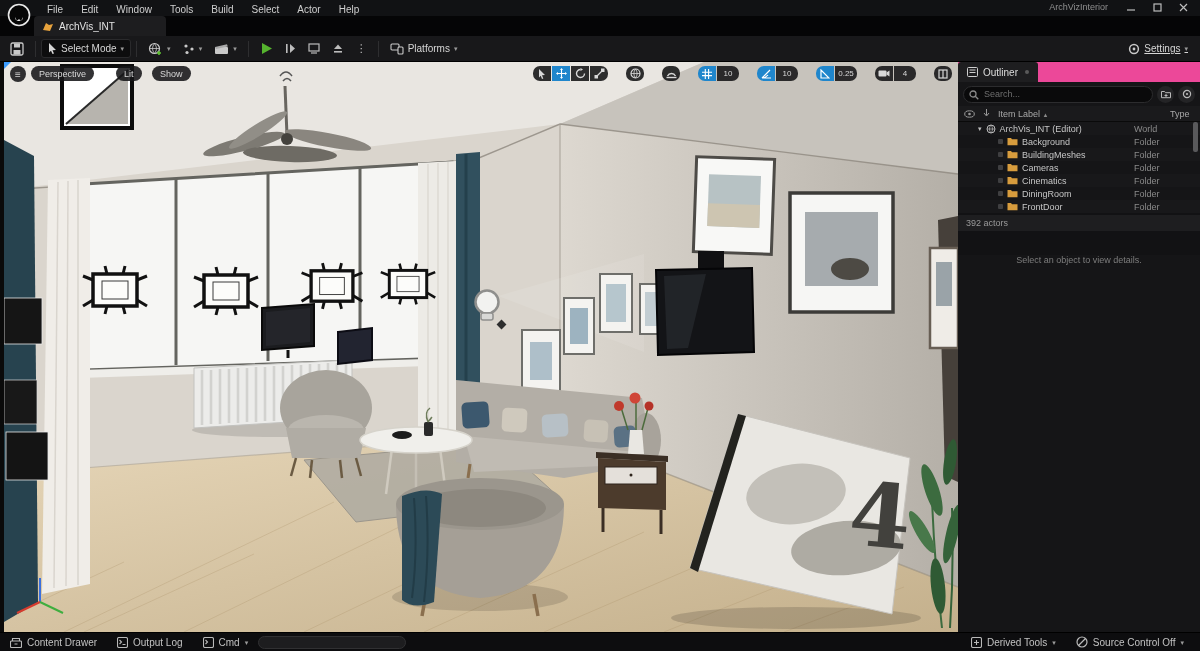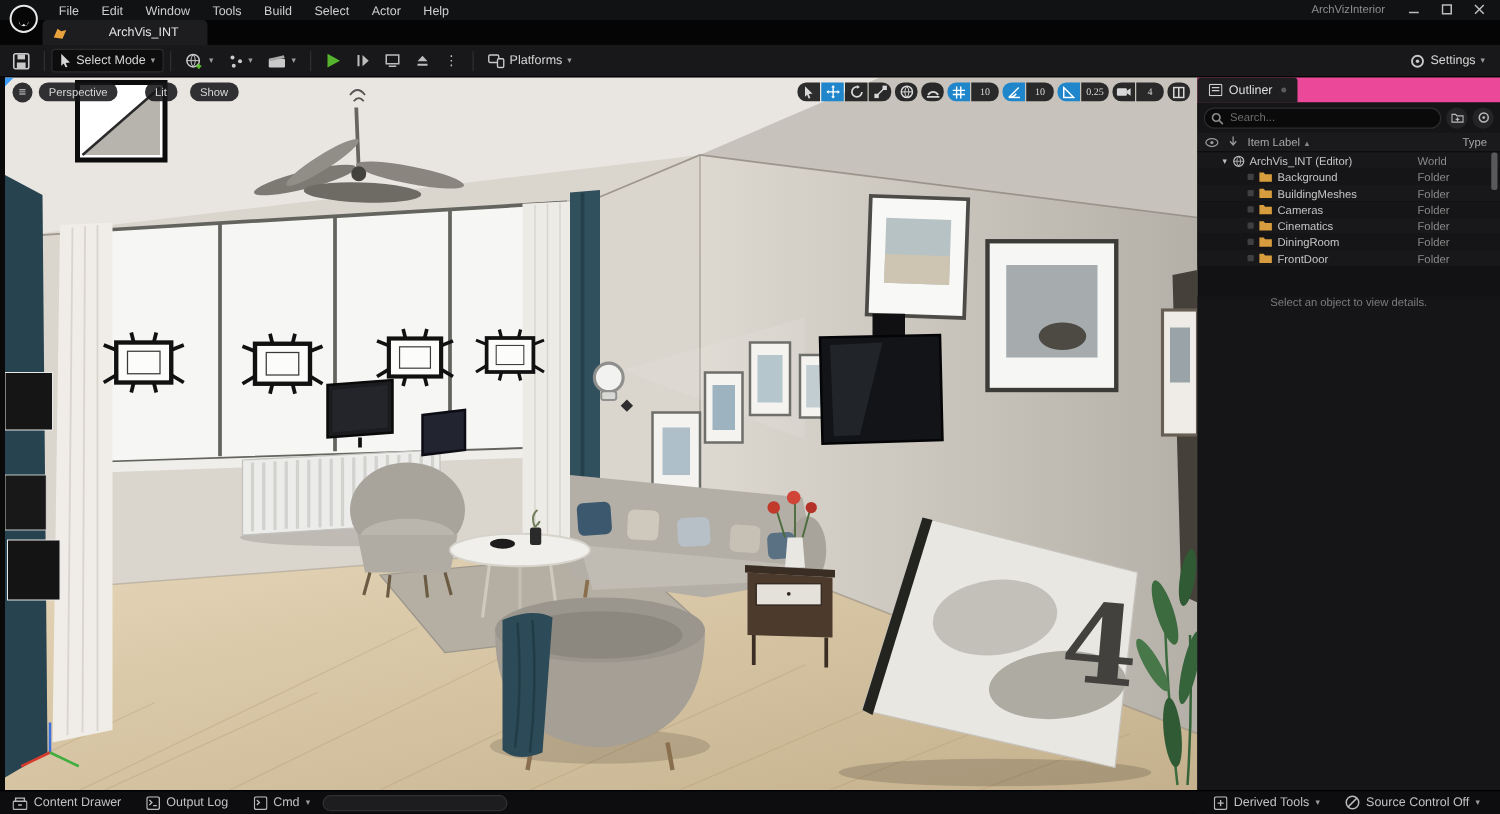--- a/index.html
+++ b/index.html
@@ -14,39 +14,39 @@
   #win-controls { position:absolute; right:4px; top:0; display:flex; }
   .win-btn { width:26px; height:15px; display:flex; align-items:center; justify-content:center; }
 
   
   #ue-logo { position:absolute; left:7px; top:3px; width:24px; height:24px; z-index:30; }
 
   
   #tabrow { position:absolute; left:0; top:16px; width:1200px; height:20px; background:#050506; }
   #level-tab { position:absolute; left:34px; top:0; height:20px; width:132px; background:#1d1d1f;
     display:flex; align-items:center; gap:5px; padding-left:8px; border-radius:4px 4px 0 0; }
-  #level-tab span { font-size:10px; color:#e3e3e3;margin-left:28px; }
+  #level-tab span { font-size:10px; color:#e3e3e3; }
 
   
   #toolbar { position:absolute; left:0; top:36px; width:1200px; height:26px; background:#18181a;
     border-bottom:1px solid #000; display:flex; align-items:center; }
   .tb-btn { height:19px; display:flex; align-items:center; gap:4px; padding:0 6px; border-radius:3px; color:#d6d6d6; font-size:10px; }
   .tb-pill { background:#0d0d0e; border:1px solid #2a2a2c; }
   .tb-sep { width:1px; height:16px; background:#2e2e30; margin:0 5px; }
   .caret { font-size:7px; color:#9a9a9a; line-height:1; }
-  #settings-btn { position:absolute; right:6px; top:3px; }
+  #settings-btn { position:absolute; right:6px; top:3px;text-decoration:underline; }
 
   
   #viewport { position:absolute; left:4px; top:62px; width:954px; height:570px; background:#888; overflow:hidden; }
   #focus-wedge { position:absolute; left:0; top:0; width:0; height:0; border-top:7px solid #3b9cff; border-right:7px solid transparent; z-index:5; }
   .vp-pill { position:absolute; height:15px; background:rgba(22,22,24,0.88); border-radius:8px;
     display:flex; align-items:center; gap:4px; padding:0 8px; color:#d8d8d8; font-size:9px; z-index:6; }
   .vp-circle { position:absolute; width:16px; height:16px; border-radius:50%; background:rgba(22,22,24,0.88);
     color:#cfcfcf; display:flex; align-items:center; justify-content:center; font-size:10px; z-index:6; }
-  #vp-tools { position:absolute; right:6px; top:4px; display:flex; gap:3px; z-index:6; align-items:center;font-family:Liberation Serif, serif; }
+  #vp-tools { position:absolute; right:6px; top:4px; display:flex; gap:18px; z-index:6; align-items:center; }
   .vpt-group { display:flex; gap:1px; }
   .vpt-btn { width:18px; height:15px; background:rgba(24,24,26,0.9); display:flex; align-items:center; justify-content:center;
     color:#cfcfcf; font-size:9px; }
   .vpt-btn.first { border-radius:7px 0 0 7px; } .vpt-btn.last { border-radius:0 7px 7px 0; }
   .vpt-btn.solo { border-radius:7px; }
   .vpt-btn.on { background:#1f86cc; color:#fff; }
   .vpt-val { width:22px; height:15px; background:rgba(24,24,26,0.9); color:#d8d8d8; font-size:8px;
     display:flex; align-items:center; justify-content:center; border-radius:0 7px 7px 0; }
 
   
@@ -679,20 +679,21 @@
       <span class="eye-dim ol-indent2"></span>
       <svg width="11" height="9" viewBox="0 0 11 9" style="margin-right:4px">
         <path d="M0.5 1 h3.5 l1 1.3 h5.5 v6 h-10 z" fill="#d79c3d"></path>
       </svg>
       <span>FrontDoor</span>
       <span class="type">Folder</span>
     </div>
     <div id="ol-scroll"></div>
   </div>
 
+  <div id="outliner-status">392 actors</div>
 
   <div id="details-body">
     <div id="details-empty">Select an object to view details.</div>
   </div>
 </div>
 
 <div id="statusbar">
   <div class="sb-item">
     <svg width="12" height="11" viewBox="0 0 12 11">
       <rect x="0.5" y="4" width="11" height="6.5" rx="1" fill="none" stroke="#b9b9b9" stroke-width="1.1"></rect>

